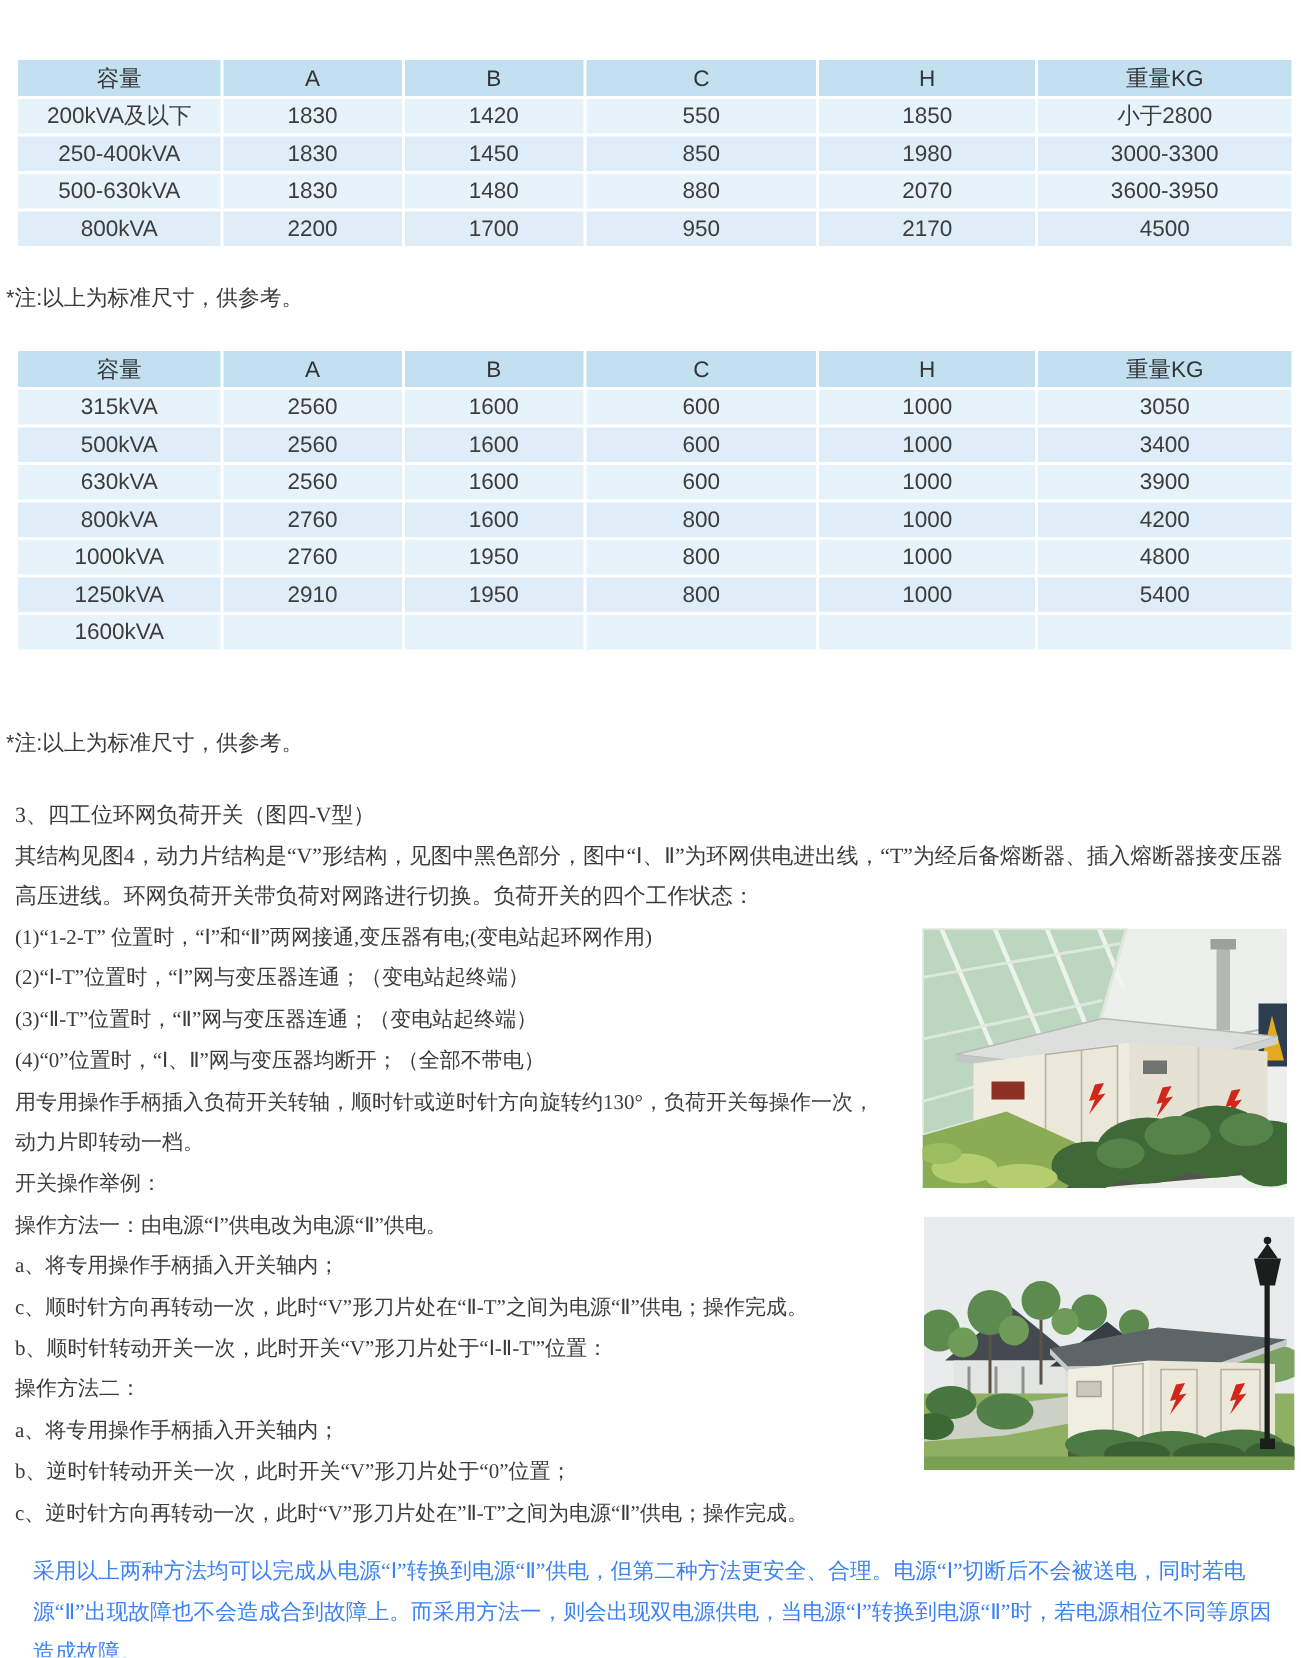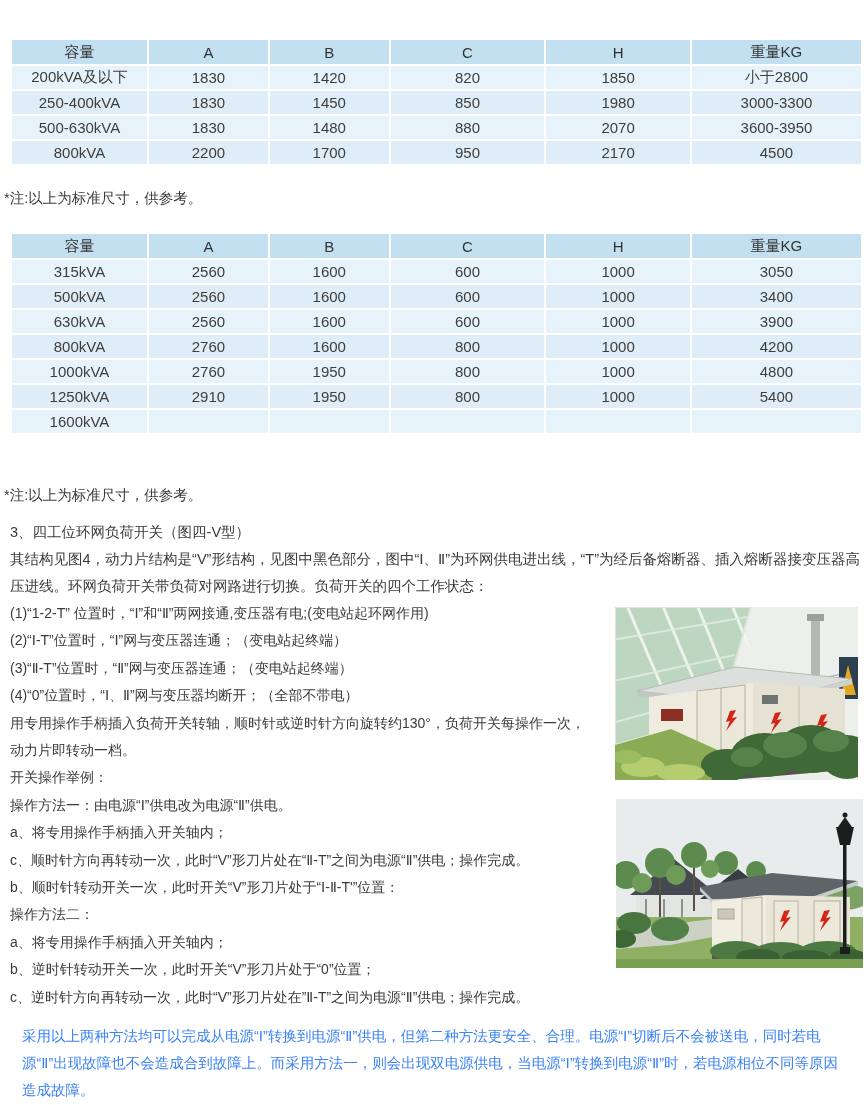--- a/index.html
+++ b/index.html
@@ -15,21 +15,21 @@
   .t2{top:232px;}
   .spec-table th,.spec-table td{border:2px solid #ffffff;text-align:center;padding:0;
         font-size:15px;color:#3d3d3d;font-weight:400;}
   .spec-table th{background:#c3e0f1;height:24px;color:#333333;text-align:center;}
   .spec-table td{background:#e7f3fa;height:23px;}
   .spec-table tbody tr:nth-child(even) td{background:#deedf7;}
   .note{position:absolute;left:4px;font-size:14.5px;color:#3b3b3b;}
   .n1{top:189px;}
   .n2{top:486px;}
   
-  .lower{position:absolute;left:10px;top:511px;width:853px;height:582px;}
+  .lower{position:absolute;left:10px;top:523px;width:853px;height:582px;font-family:Liberation Serif, serif;}
   .heading{padding-top:8px;line-height:27px;font-size:14.5px;color:#3b3b3b;}
   .intro{margin:0;line-height:27px;font-size:14.5px;color:#3b3b3b;}
   .lines .text-line{line-height:27.4px;font-size:14px;color:#3b3b3b;white-space:nowrap;}
   .closing{margin:12px;line-height:27px;font-size:14.5px;color:#3b82f6;}
   
   .photo{position:absolute;display:block;line-height:0;}
   .p1{left:605px;top:96px;}
   .p2{left:606px;top:288px;}
 </style>
 </head>
@@ -65,21 +65,21 @@
           <th>C</th>
           <th>H</th>
           <th>重量KG</th>
         </tr>
       </thead>
       <tbody>
         <tr>
           <td>200kVA及以下</td>
           <td>1830</td>
           <td>1420</td>
-          <td>820</td>
+          <td>550</td>
           <td>1850</td>
           <td>小于2800</td>
         </tr>
         <tr>
           <td>250-400kVA</td>
           <td>1830</td>
           <td>1450</td>
           <td>850</td>
           <td>1980</td>
           <td>3000-3300</td>

